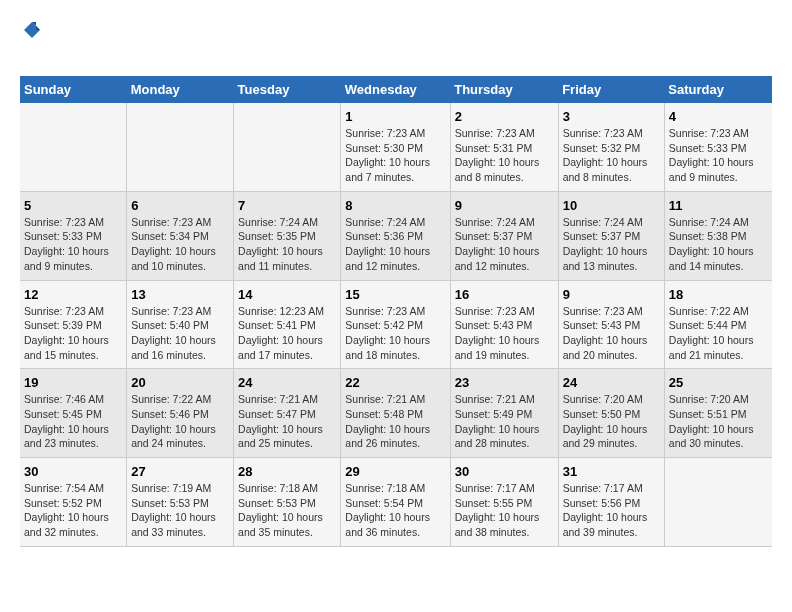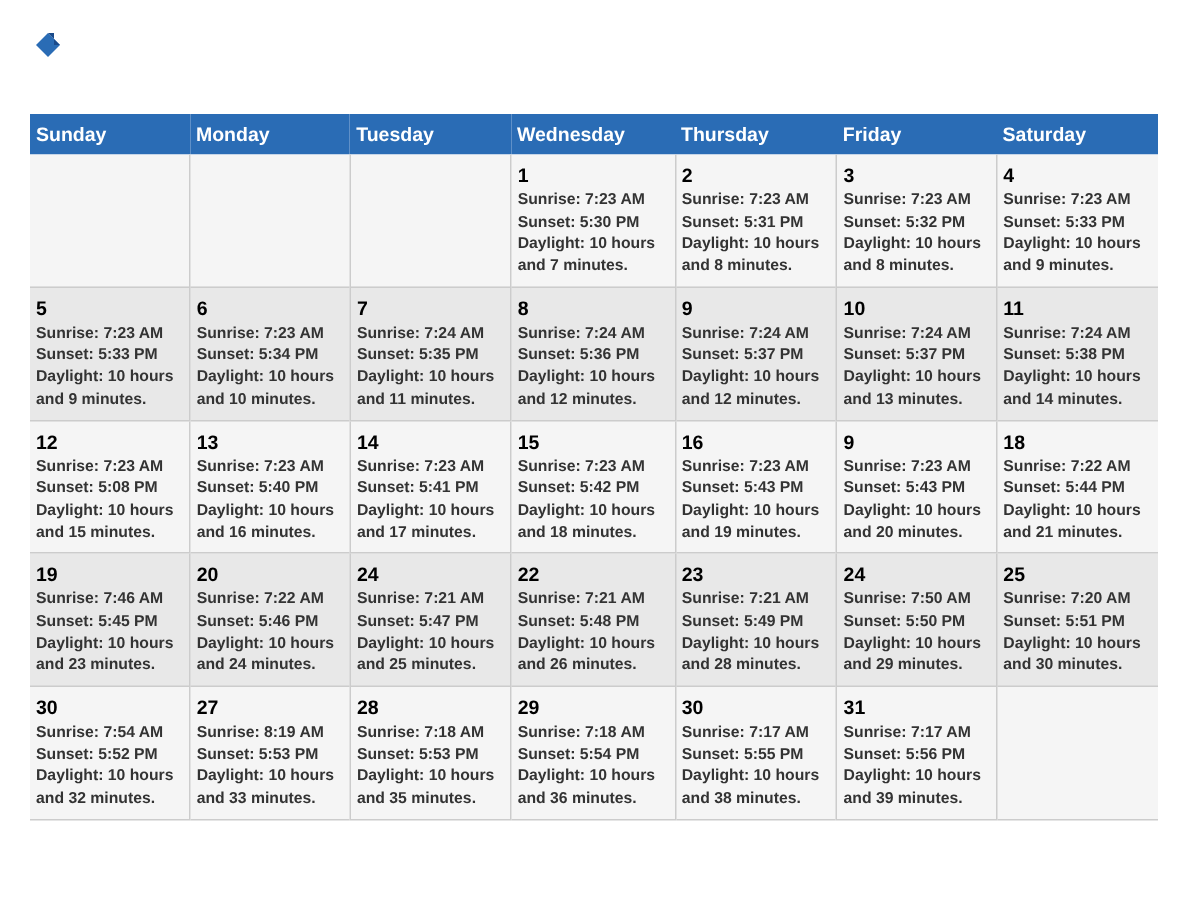--- a/index.html
+++ b/index.html
@@ -79,21 +79,20 @@
     .day-number {
       font-weight: bold;
       font-size: 13px;
       display: block;
       margin-bottom: 2px;
     }
     .day-info {
       font-size: 10.5px;
       line-height: 1.4;
       color: #333;
-      font-weight: bold;
     }
   </style>
 </head>
 <body>
 
 <div class="header">
   <div class="logo">
     <div style="display:flex;align-items:center;">
       <span class="logo-text-general"></span>
       <svg width="20" height="20" viewBox="0 0 20 20" style="margin-left:2px;">
@@ -192,32 +191,32 @@
           <span class="day-number">11</span>
           <div class="day-info">Sunrise: 7:24 AM
 Sunset: 5:38 PM
 Daylight: 10 hours and 14 minutes.</div>
         </td>
       </tr>
       <tr>
         <td>
           <span class="day-number">12</span>
           <div class="day-info">Sunrise: 7:23 AM
-Sunset: 5:08 PM
+Sunset: 5:39 PM
 Daylight: 10 hours and 15 minutes.</div>
         </td>
         <td>
           <span class="day-number">13</span>
           <div class="day-info">Sunrise: 7:23 AM
 Sunset: 5:40 PM
 Daylight: 10 hours and 16 minutes.</div>
         </td>
         <td>
           <span class="day-number">14</span>
-          <div class="day-info">Sunrise: 7:23 AM
+          <div class="day-info">Sunrise: 12:23 AM
 Sunset: 5:41 PM
 Daylight: 10 hours and 17 minutes.</div>
         </td>
         <td>
           <span class="day-number">15</span>
           <div class="day-info">Sunrise: 7:23 AM
 Sunset: 5:42 PM
 Daylight: 10 hours and 18 minutes.</div>
         </td>
         <td>
@@ -265,41 +264,41 @@
 Daylight: 10 hours and 26 minutes.</div>
         </td>
         <td>
           <span class="day-number">23</span>
           <div class="day-info">Sunrise: 7:21 AM
 Sunset: 5:49 PM
 Daylight: 10 hours and 28 minutes.</div>
         </td>
         <td>
           <span class="day-number">24</span>
-          <div class="day-info">Sunrise: 7:50 AM
+          <div class="day-info">Sunrise: 7:20 AM
 Sunset: 5:50 PM
 Daylight: 10 hours and 29 minutes.</div>
         </td>
         <td>
           <span class="day-number">25</span>
           <div class="day-info">Sunrise: 7:20 AM
 Sunset: 5:51 PM
 Daylight: 10 hours and 30 minutes.</div>
         </td>
       </tr>
       <tr>
         <td>
           <span class="day-number">30</span>
           <div class="day-info">Sunrise: 7:54 AM
 Sunset: 5:52 PM
 Daylight: 10 hours and 32 minutes.</div>
         </td>
         <td>
           <span class="day-number">27</span>
-          <div class="day-info">Sunrise: 8:19 AM
+          <div class="day-info">Sunrise: 7:19 AM
 Sunset: 5:53 PM
 Daylight: 10 hours and 33 minutes.</div>
         </td>
         <td>
           <span class="day-number">28</span>
           <div class="day-info">Sunrise: 7:18 AM
 Sunset: 5:53 PM
 Daylight: 10 hours and 35 minutes.</div>
         </td>
         <td>

